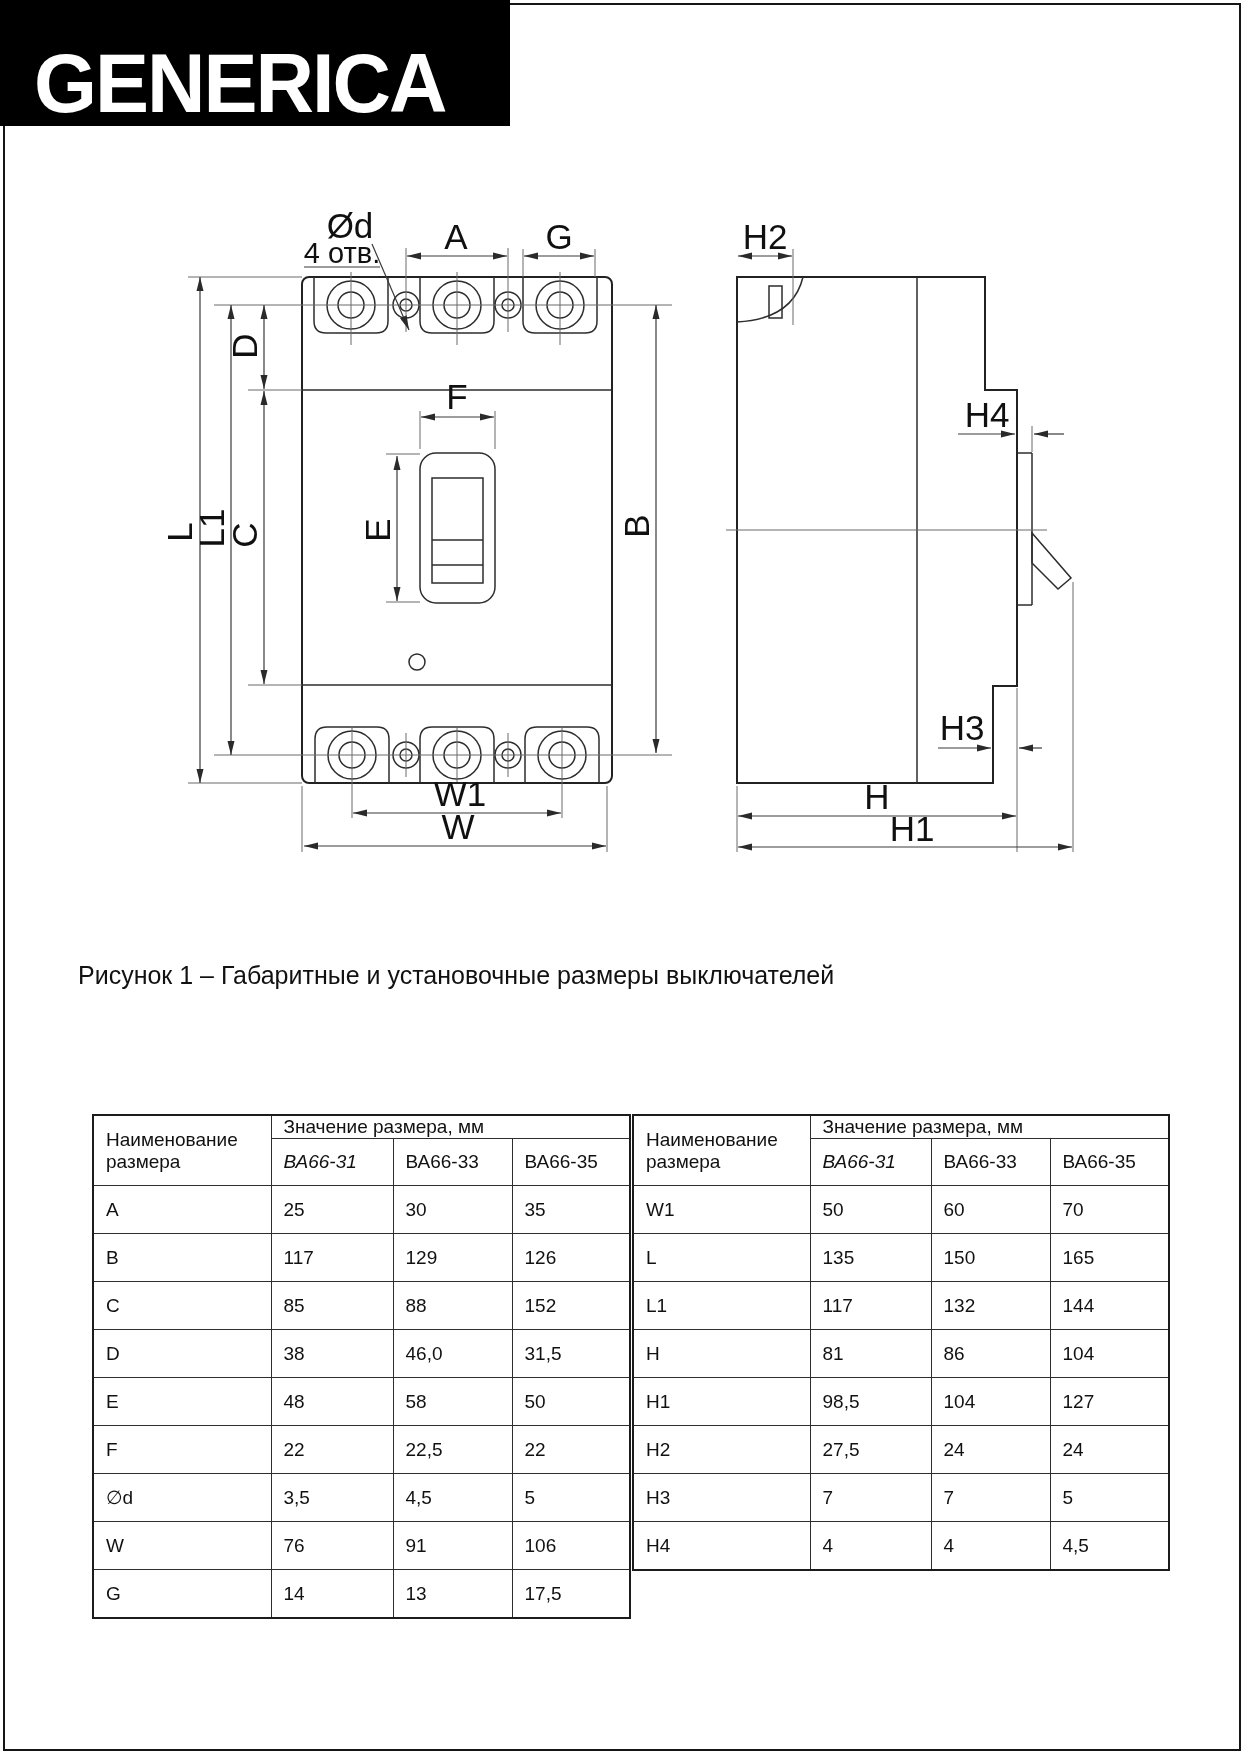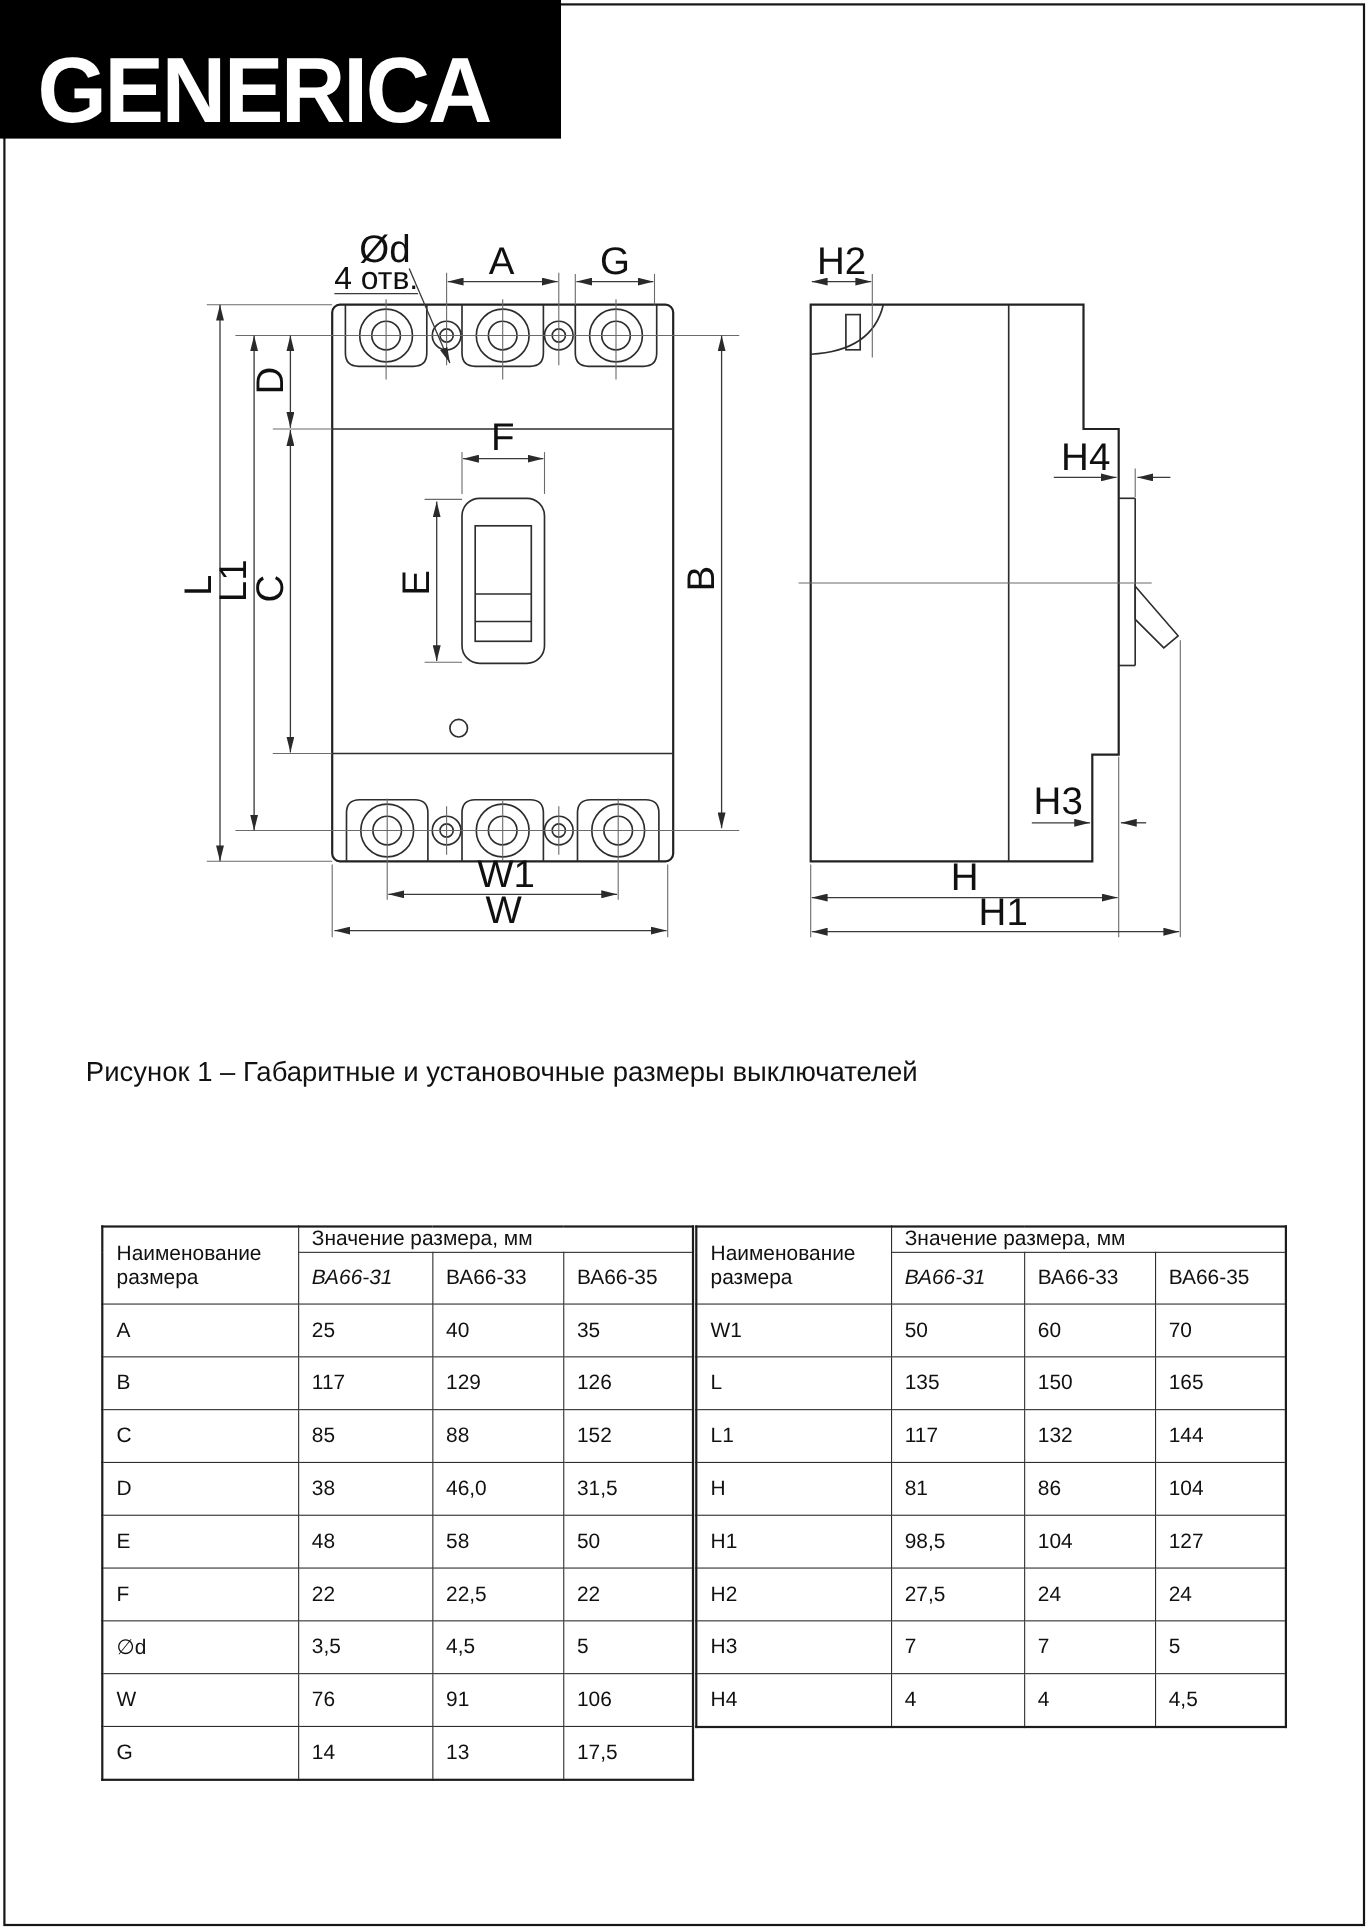--- a/index.html
+++ b/index.html
@@ -206,21 +206,21 @@
       <td colspan="3">Значение размера, мм</td>
     </tr>
     <tr>
       <td class="h2r">ВА66-31</td>
       <td>ВА66-33</td>
       <td>ВА66-35</td>
     </tr>
     <tr>
       <td class="dr">A</td>
       <td>25</td>
-      <td>40</td>
+      <td>30</td>
       <td>35</td>
     </tr>
     <tr>
       <td class="dr">B</td>
       <td>117</td>
       <td>129</td>
       <td>126</td>
     </tr>
     <tr>
       <td class="dr">C</td>

